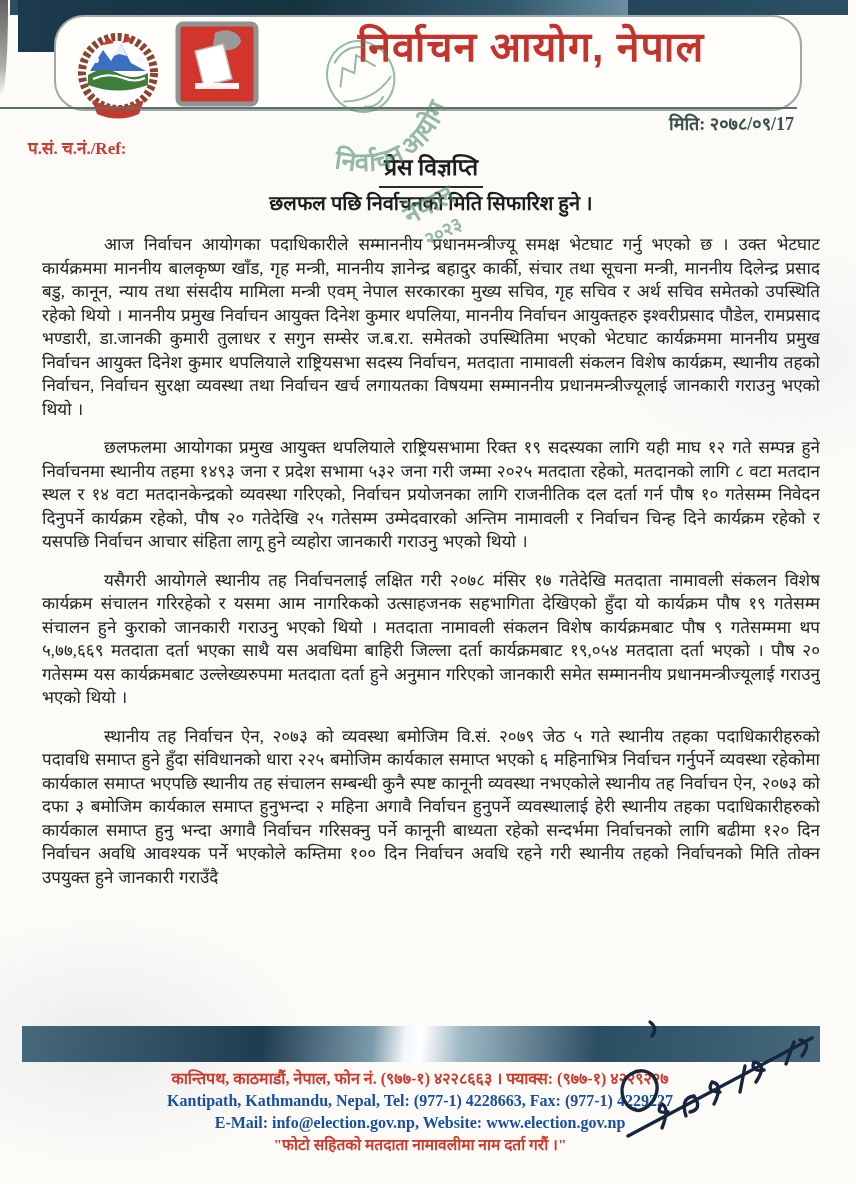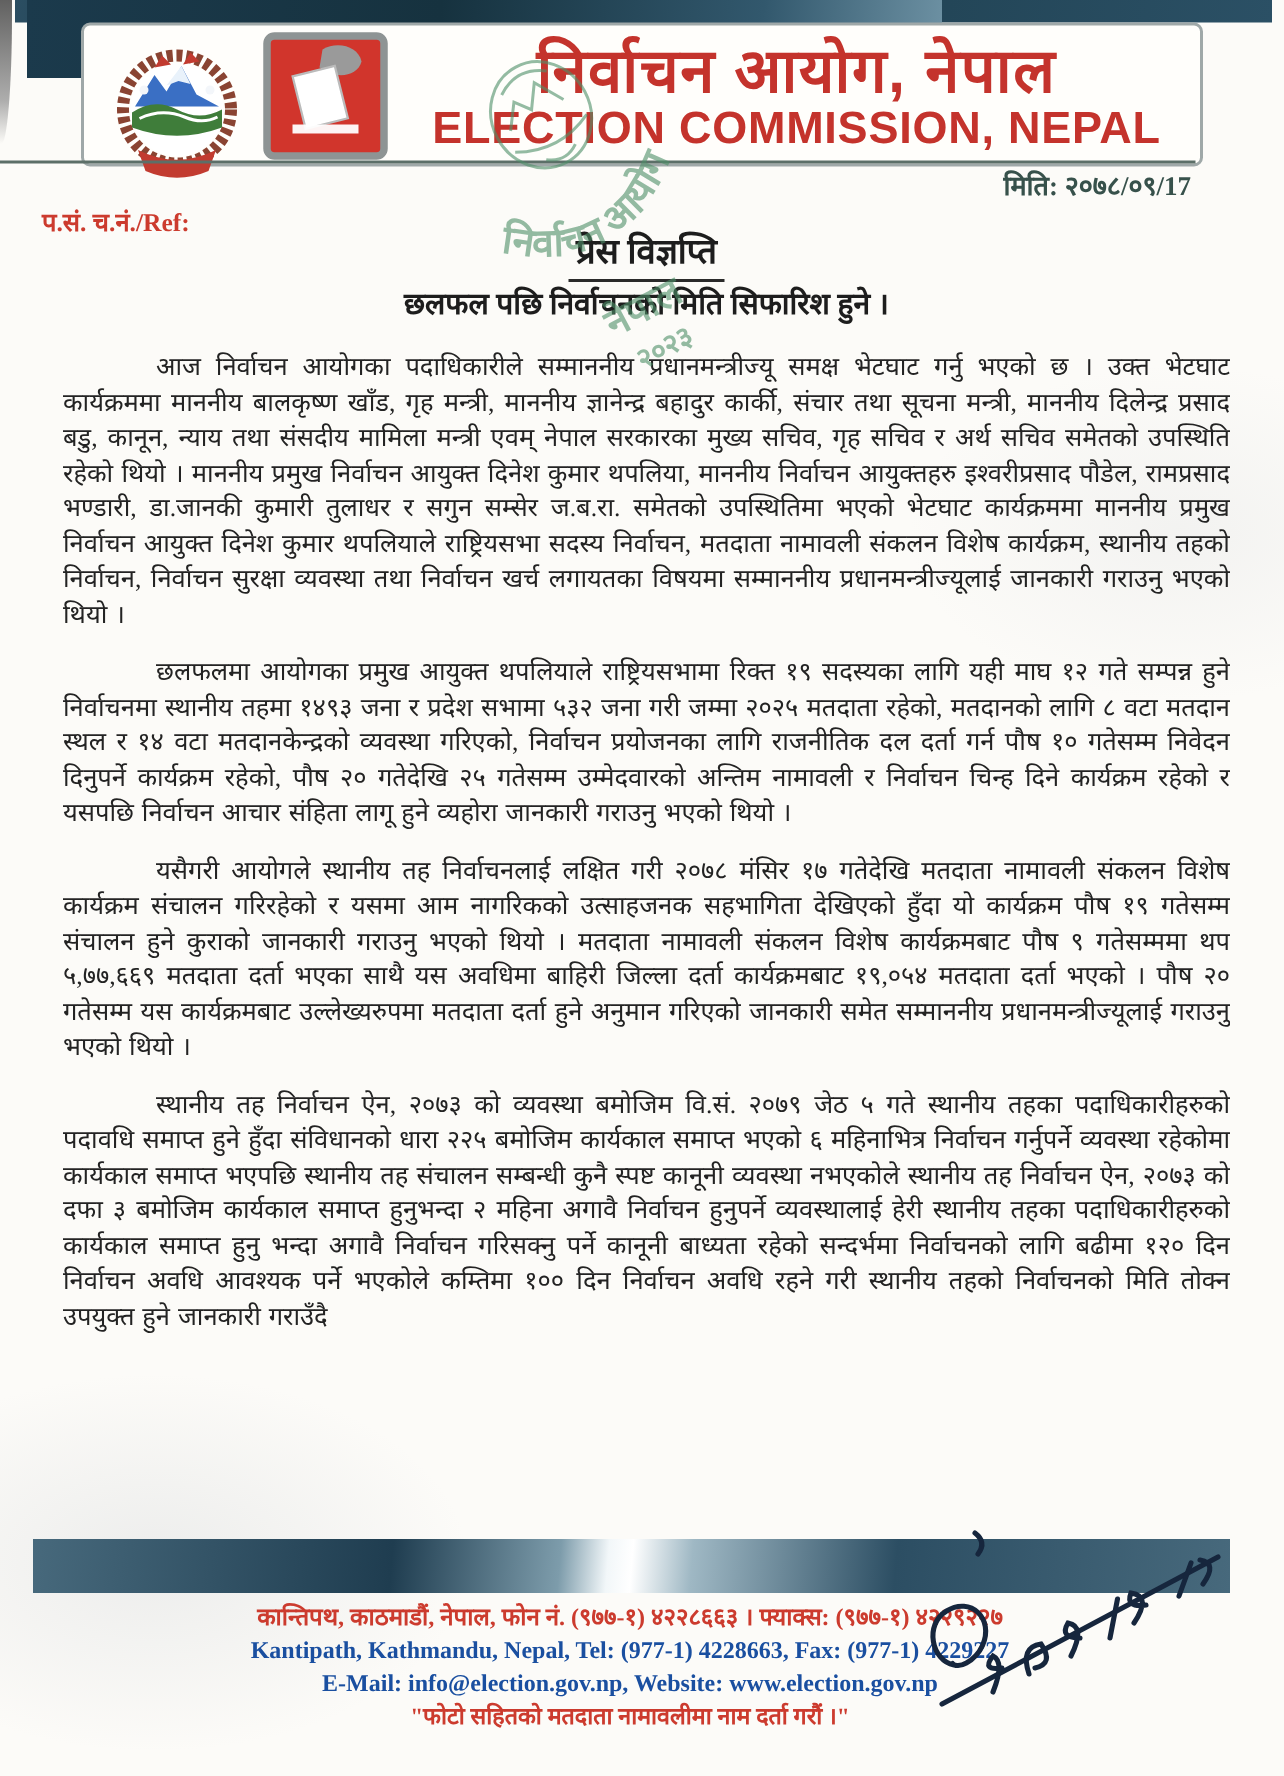--- a/index.html
+++ b/index.html
@@ -17,21 +17,21 @@
   .edge-artifact{position:absolute;left:0;top:0;width:8px;height:96px;
     background:linear-gradient(180deg,#3a3a3a,#9a9a9a 70%,transparent);
     border-radius:0 0 90% 0;opacity:.8;}
   
   .top-banner{position:absolute;left:10px;top:0;width:838px;height:15px;z-index:1;
     background:linear-gradient(100deg,#2b4e62 0%,#16323f 22%,#5e8294 36%,#f4f8fa 43%,#ffffff 46%,#8ba7b5 53%,#204253 64%,#2b5065 100%);}
   .top-banner-left{position:absolute;left:18px;top:0;width:610px;height:52px;z-index:1;
     background:linear-gradient(95deg,#1b3a4c 0%,#16323f 45%,#32586d 80%,#6d91a3 100%);}
   
   .header-pill{position:absolute;left:54px;top:15px;width:744px;height:92px;z-index:2;
-    background:#fffefb;border:2px solid #9fa8a8;border-radius:6px;
+    background:#fffefb;border:2px solid #9fa8a8;border-radius:30px;
     display:flex;align-items:center;}
   .emblem-wrap{position:absolute;left:14px;top:6px;width:96px;height:100px;}
   .logo-box-wrap{position:absolute;left:118px;top:4px;width:86px;height:86px;}
   .org-titles{position:absolute;left:214px;top:8px;width:522px;text-align:center;}
   .org-title-np{font-size:41px;line-height:44px;font-weight:bold;color:#c4332c;
     font-family:"Liberation Sans","DejaVu Sans",sans-serif;letter-spacing:1px;white-space:nowrap;}
   .org-title-en{font-size:30px;line-height:33px;font-weight:bold;color:#c4332c;
     font-family:"Liberation Sans","DejaVu Sans",sans-serif;letter-spacing:.5px;white-space:nowrap;}
   .header-rule{position:absolute;left:0;top:107px;width:797px;height:2px;background:#5c6f68;z-index:3;}
   .date-line{position:absolute;right:62px;top:111px;z-index:4;
@@ -91,21 +91,20 @@
         <rect x="3" y="3" width="78" height="80" rx="5" fill="#d1352c" stroke="#8e9494" stroke-width="5"></rect>
         <path d="M40,12 C50,6 64,10 66,20 C64,28 54,31 46,28 L38,24 Z" fill="#9a9a9a"></path>
         <g transform="rotate(-14 38 44)">
           <rect x="24" y="26" width="29" height="36" fill="#ffffff" stroke="#bbbbbb" stroke-width="1.5"></rect>
         </g>
         <rect x="20" y="62" width="44" height="6" fill="#ffffff" opacity="0.95"></rect>
       </svg>
     </div>
     <div class="org-titles">
       <div class="org-title-np">निर्वाचन आयोग, नेपाल</div>
-      <div class="org-title-en">ELECTION COMMISSION, NEPAL</div>
     </div>
   </div>
 
   <div class="header-rule"></div>
   <div class="date-line">मिति: २०७८/०९/17</div>
   <div class="ref-line">प.सं. च.नं./Ref:</div>
 
   <svg class="stamp" viewBox="0 0 190 250">
     <g transform="rotate(-28 95 125)" opacity="0.6">
       <g stroke="#4e8f68" fill="none" stroke-width="2">

